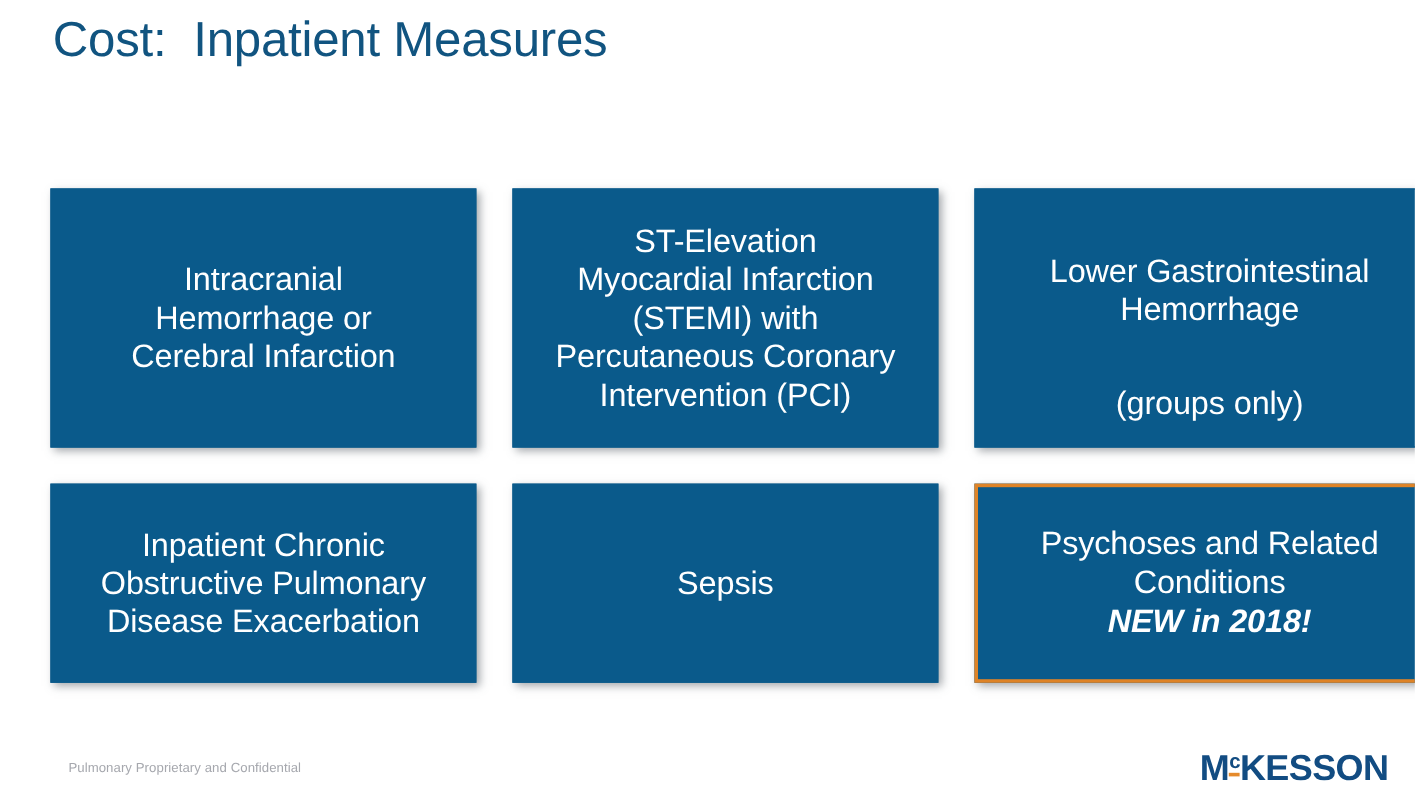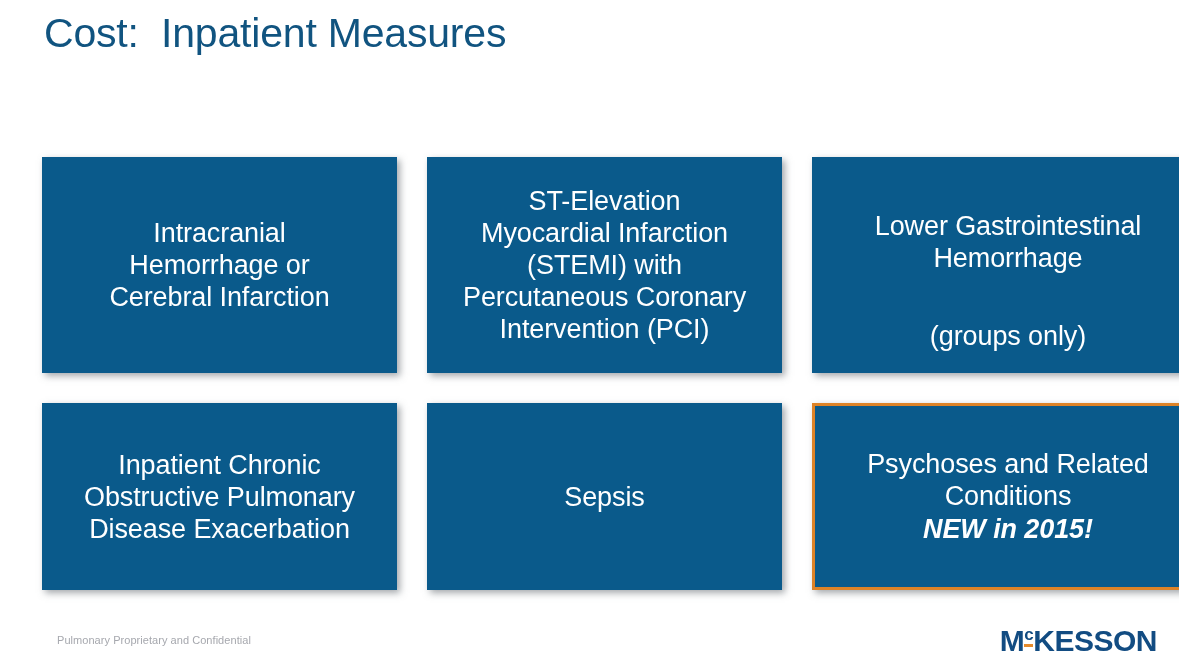--- a/index.html
+++ b/index.html
@@ -84,21 +84,21 @@
     font-weight: bold;
     font-size: 27px;
     line-height: 34px;
   }
 
   
   .col-1 { left: 0px;   width: 355px; }
   .col-2 { left: 385px; width: 355px; }
   .col-3 { left: 770px; width: 392px; }
   .row-1 { top: 0px;   height: 216px; }
-  .row-2 { top: 246px; height: 187px; }
+  .row-2 { top: 246px; height: 166px; }
 
   
   #footer-note {
     position: absolute;
     left: 57px;
     top: 633px;
     font-size: 11px;
     line-height: 14px;
     color: #A6A8AE;
     letter-spacing: 0.05px;
@@ -173,21 +173,21 @@
   </div>
 
   <div class="measure-card col-2 row-2">
     <div class="card-text">Sepsis</div>
   </div>
 
   <div class="measure-card col-3 row-2 highlight">
     <div class="card-text">
       <span>Psychoses and Related
 Conditions</span>
-      <span class="card-note">NEW in 2015!</span>
+      <span class="card-note">NEW in 2018!</span>
     </div>
   </div>
 
 </div>
 
 <div id="footer-note">Pulmonary Proprietary and Confidential</div>
 
 <div id="brand-logo">
   <span class="logo-word">
       <span class="logo-m">M</span>

